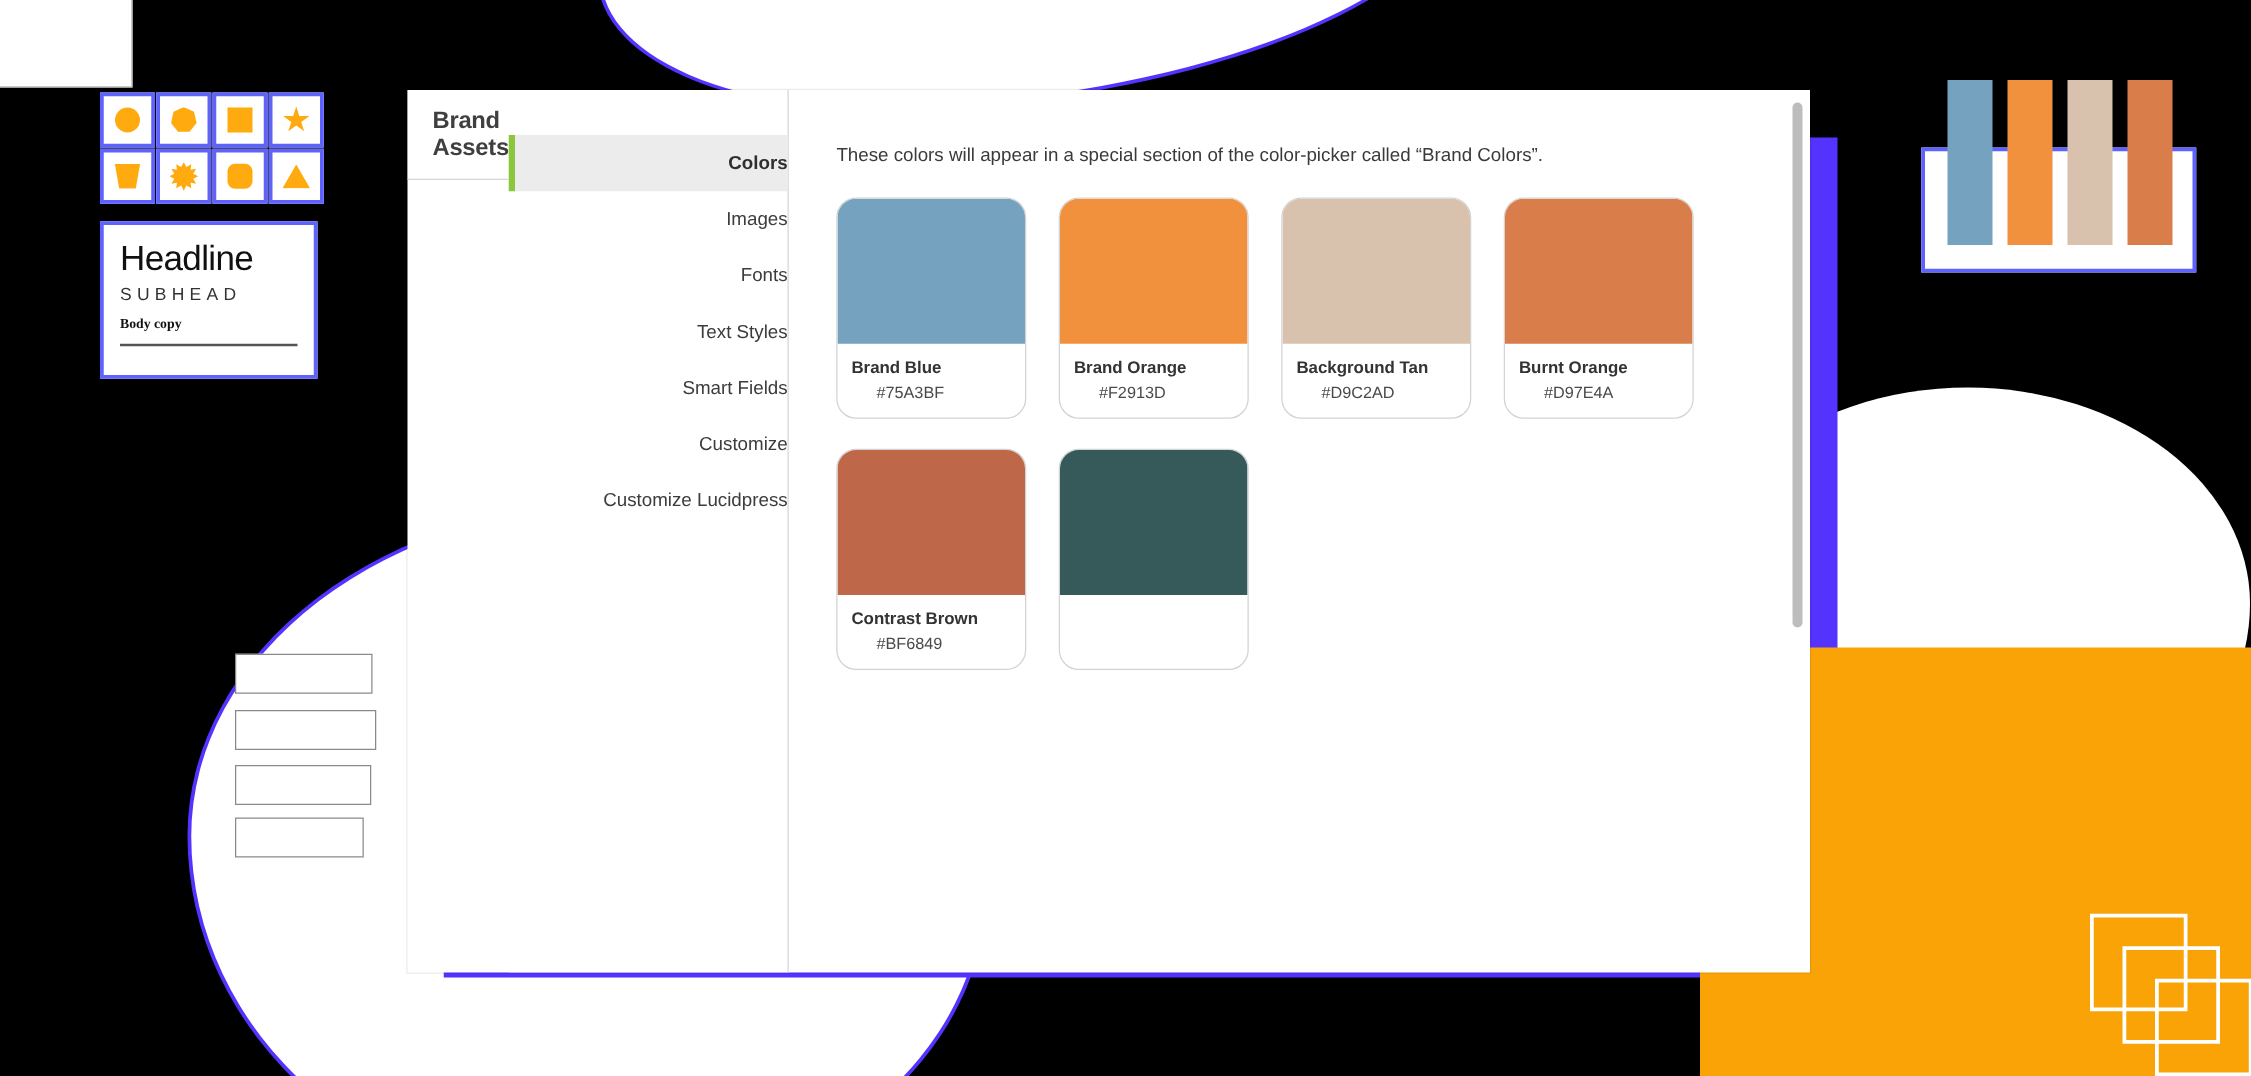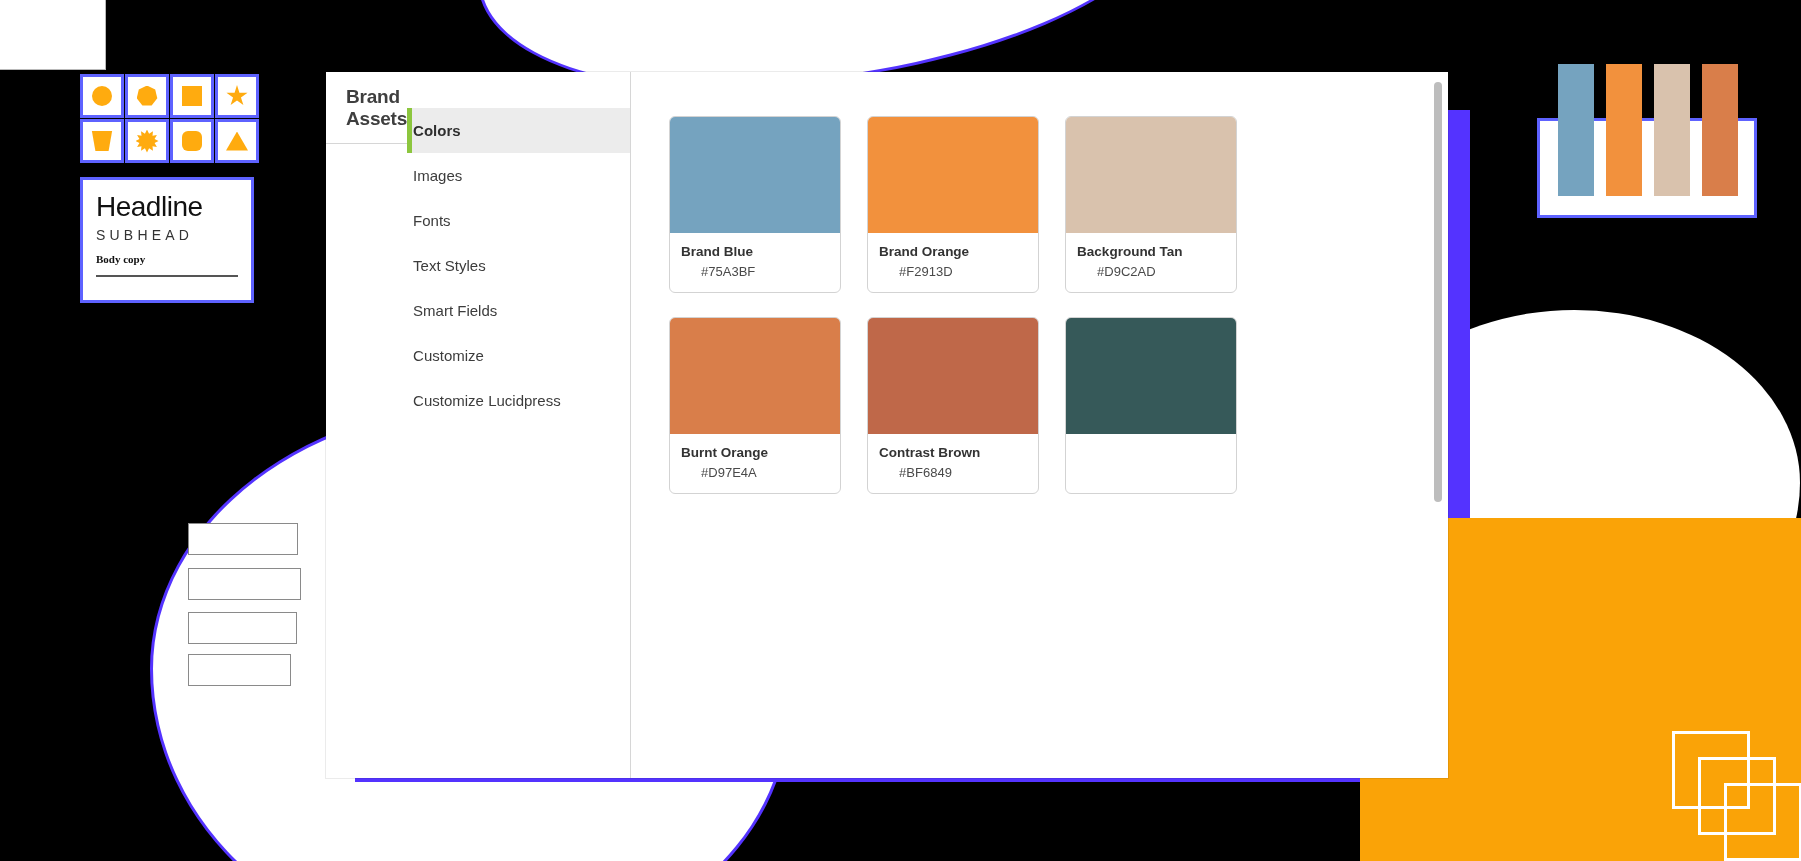--- a/index.html
+++ b/index.html
@@ -158,24 +158,25 @@
   .sidebar {
     flex: 0 0 224px;
     border-right: 1px solid #d6d6d6;
     padding-top: 36px;
     background: #ffffff;
   }
   .side-item {
     position: relative;
     height: 45px;
     display: flex; align-items: center;
-    padding-left: 6px;
+    padding-left: 28px;
     font-size: 15px;
     color: #3c3c3c;
     cursor: pointer;
+    justify-content: flex-end;
   }
   .side-item.active {
     background: #ececec;
     font-weight: 700;
     color: #2f2f2f;
   }
   .side-item.active::before {
     content: "";
     position: absolute;
     left: 0; top: 0; bottom: 0;
@@ -192,24 +193,24 @@
   .content-note {
     font-size: 15px; color: #3a3a3a; margin-bottom: 25px;
   }
 
   .swatch-grid {
     display: flex; flex-wrap: wrap;
     gap: 24px 26px;
     width: 730px;
   }
   .swatch-card {
-    width: 172px;
+    width: 152px;
     background: #ffffff;
     border: 1px solid #d3d3d3;
-    border-radius: 6px;
+    border-radius: 16px;
     overflow: hidden;
     cursor: pointer;
   }
   .swatch-color { height: 116px; }
   .swatch-meta { padding: 11px 11px 13px 11px; }
   .swatch-name { font-size: 13.5px; font-weight: 700; color: #333333; }
   .swatch-hex  { font-size: 13px; color: #4a4a4a; margin-top: 5px; margin-left: 20px; }
 
   .scrollbar-track {
     position: absolute;
@@ -315,20 +316,21 @@
           </div>
           <div class="side-item">
             <span>Customize</span>
           </div>
           <div class="side-item">
             <span>Customize Lucidpress</span>
           </div>
         </nav>
 
       <section class="content">
+        <div class="content-note">These colors will appear in a special section of the color-picker called “Brand Colors”.</div>
         <div class="swatch-grid" id="swatch-grid">
             <div class="swatch-card">
               <div class="swatch-color" style="background: rgb(117, 163, 191);"></div>
               <div class="swatch-meta">
                 <div class="swatch-name">Brand Blue</div>
                 <div class="swatch-hex">#75A3BF</div>
               </div>
             </div>
             <div class="swatch-card">
               <div class="swatch-color" style="background: rgb(242, 145, 61);"></div>

